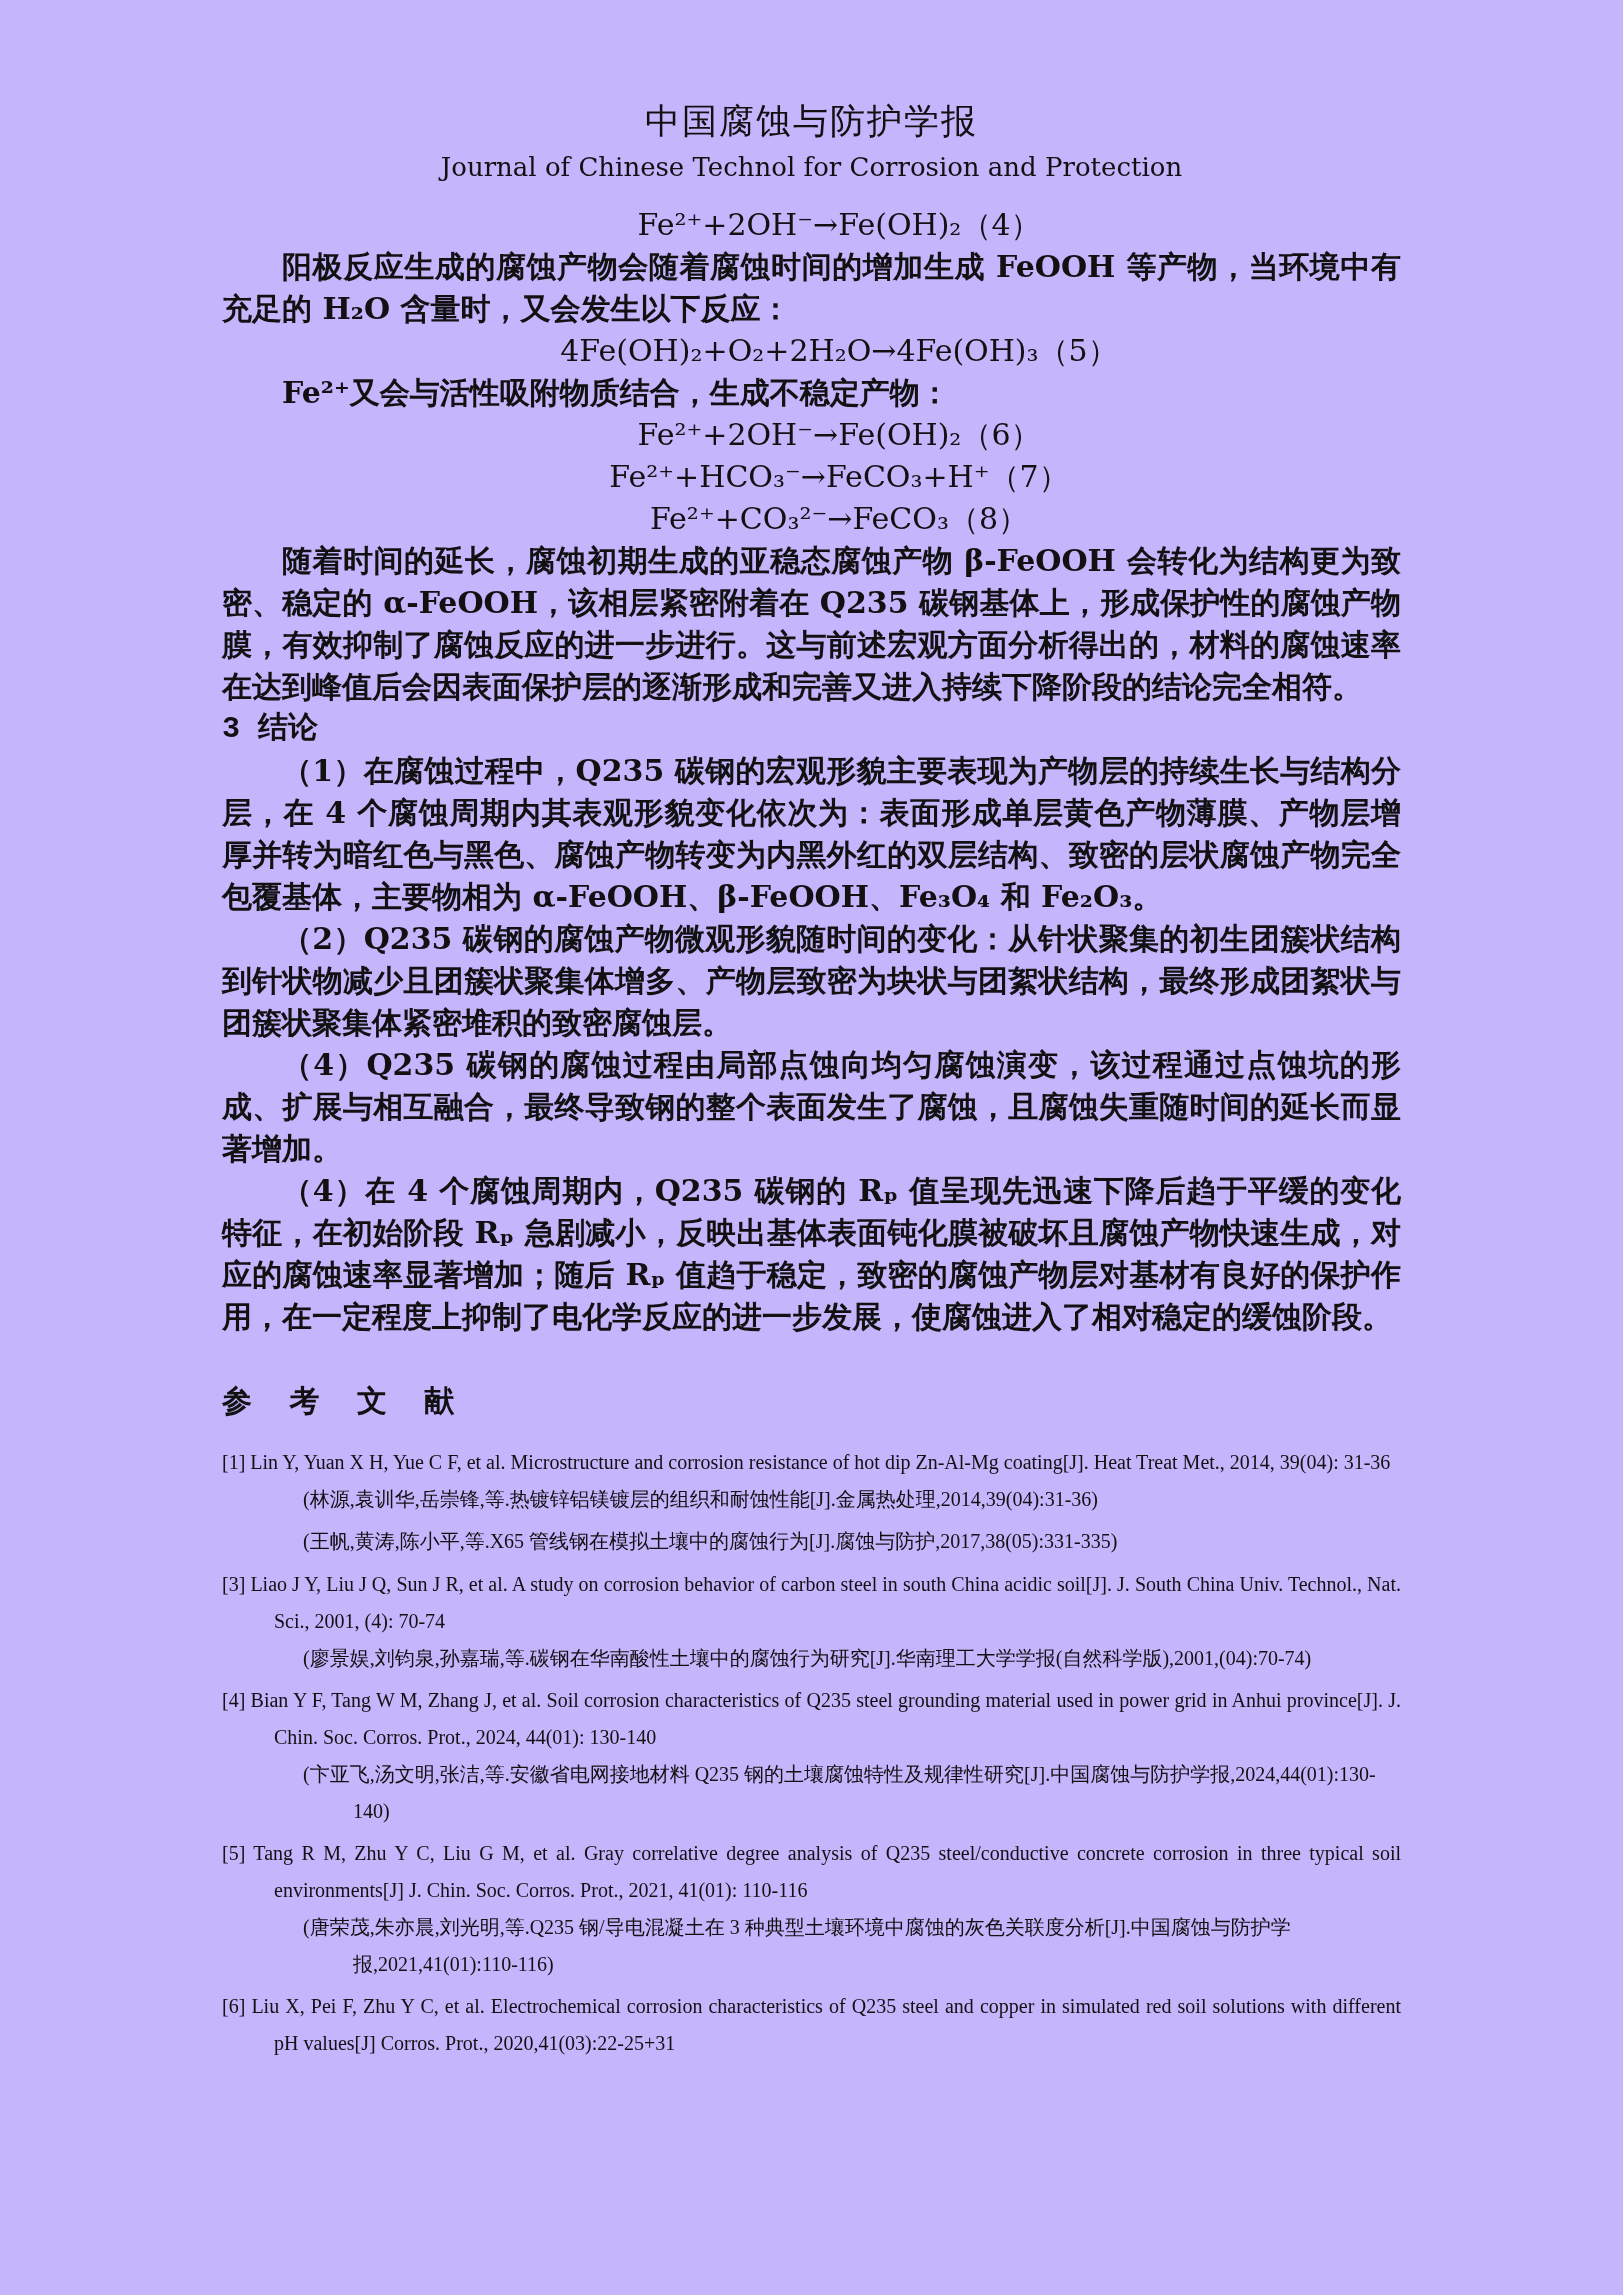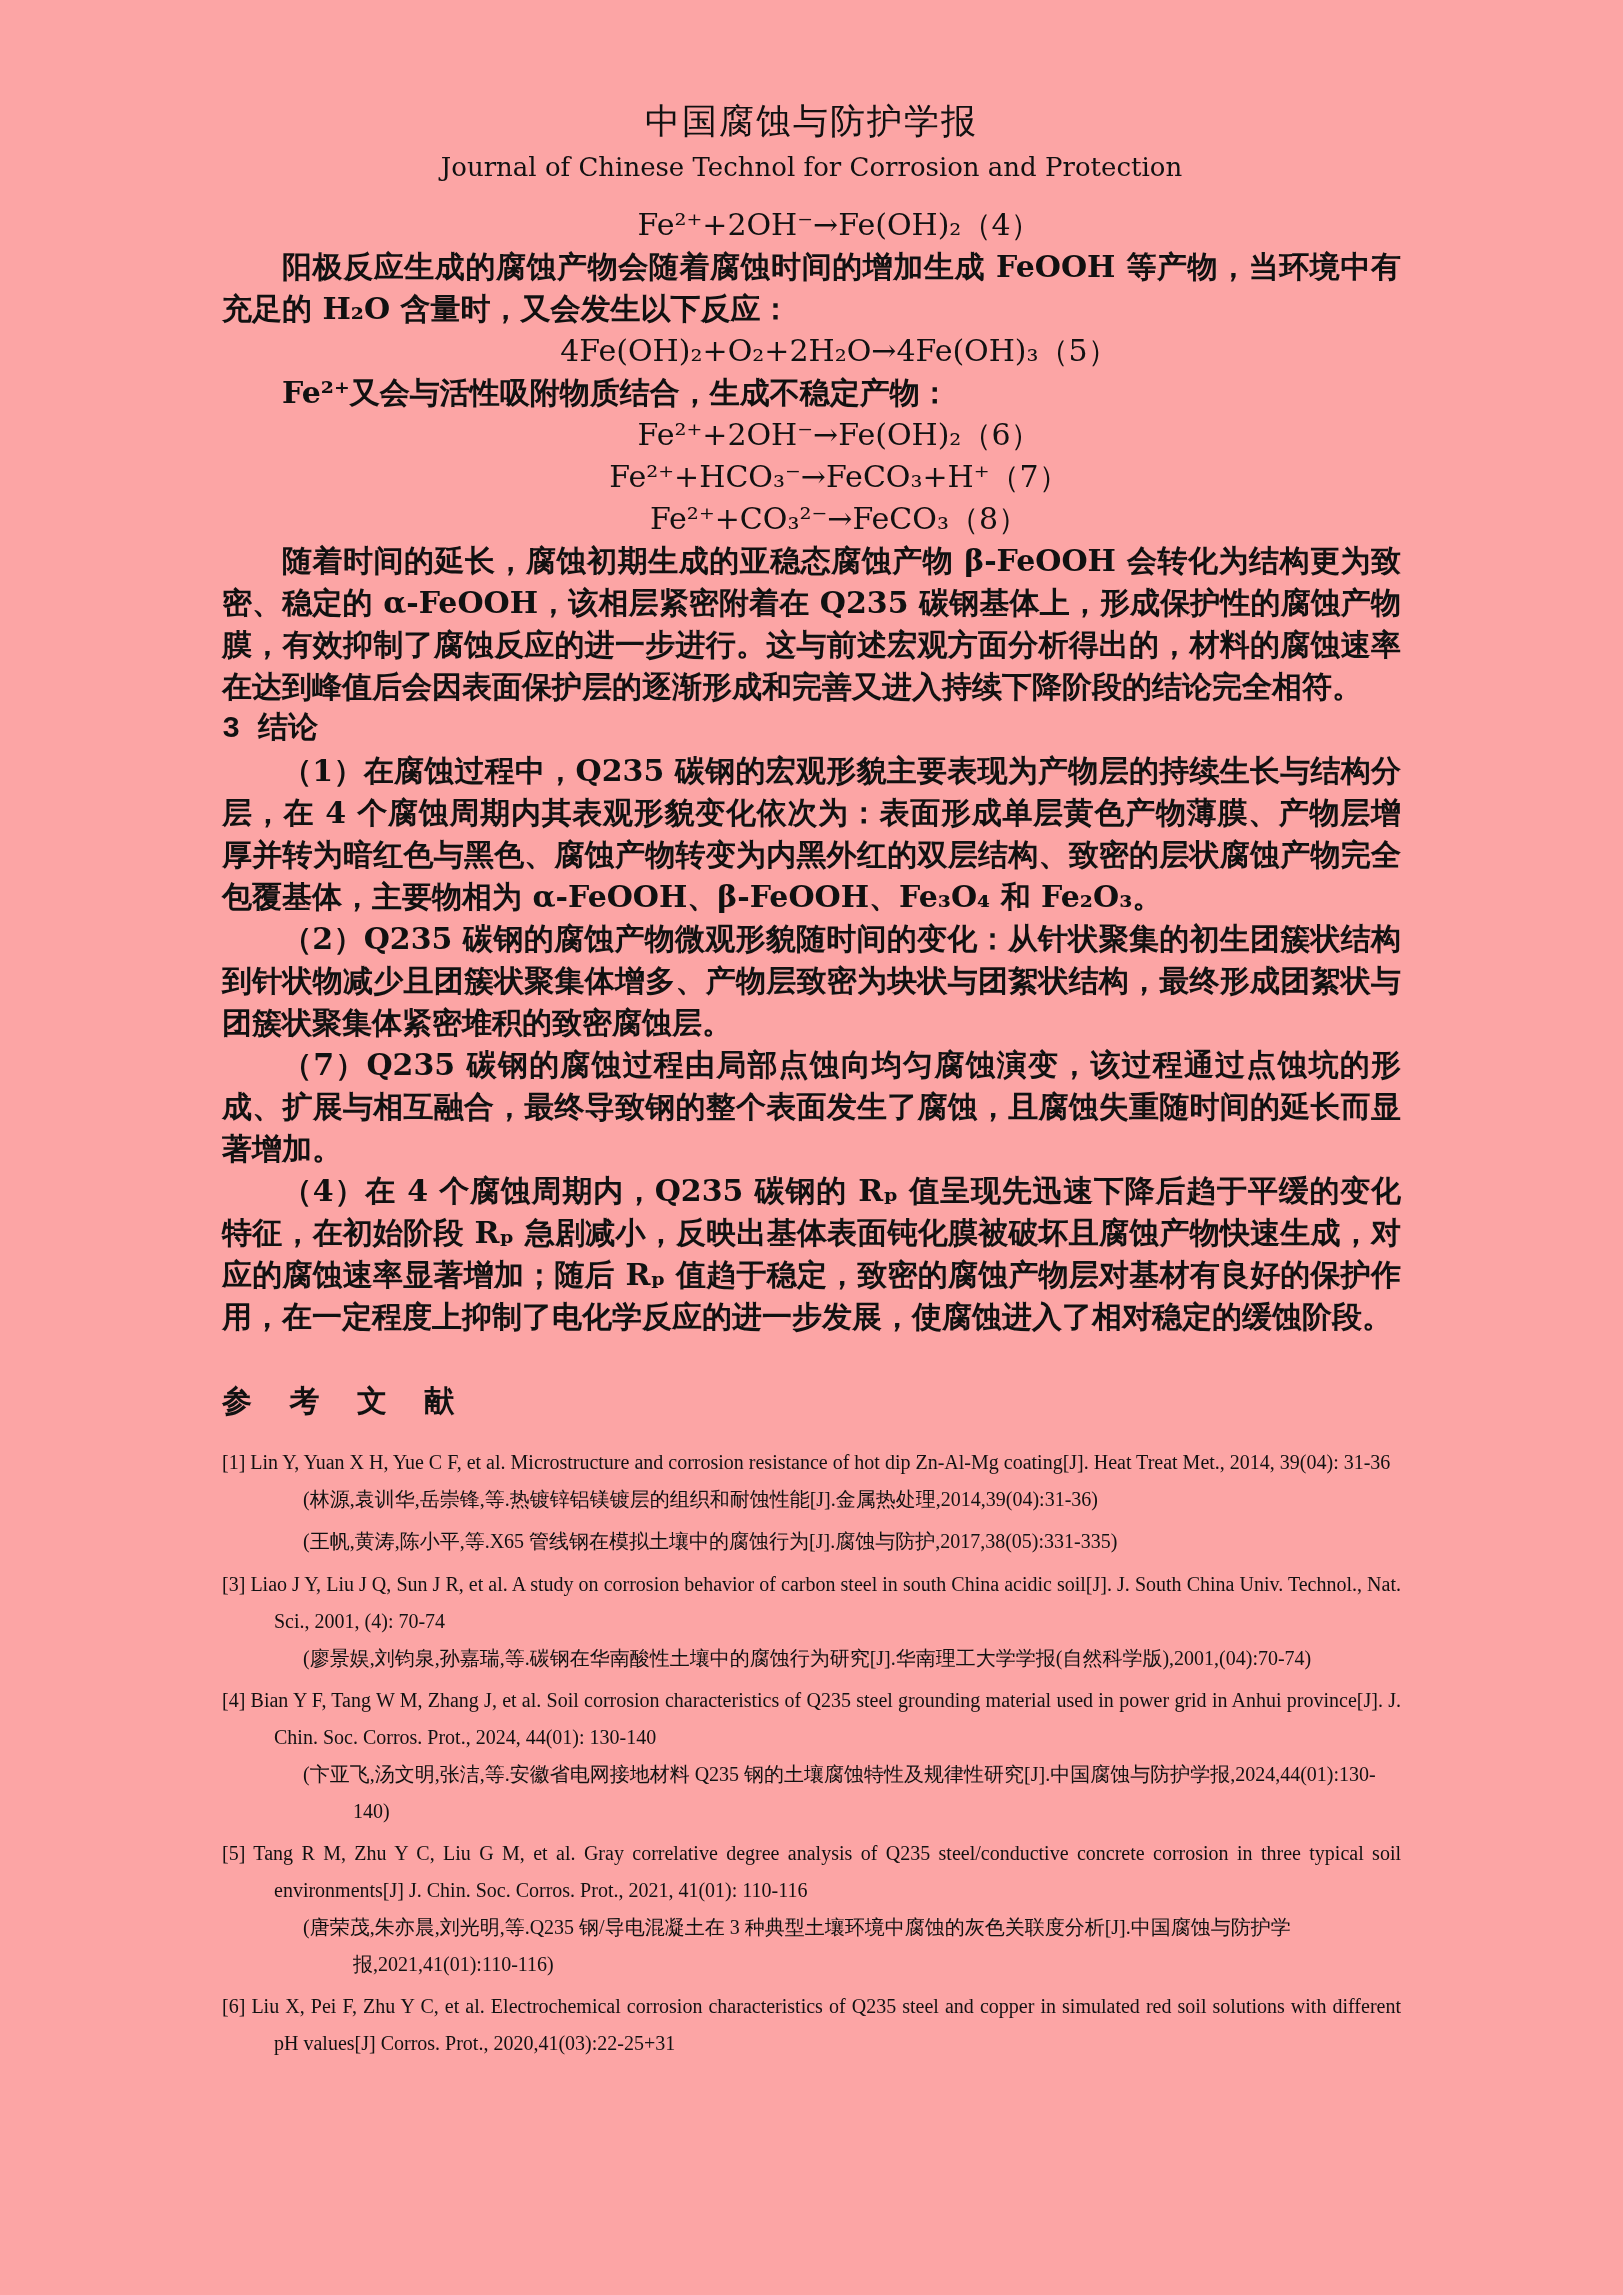--- a/index.html
+++ b/index.html
@@ -5,21 +5,21 @@
   * { margin: 0; padding: 0; box-sizing: border-box; }
   html, body { background: #ffffff; }
   body {
     width: 1623px;
     font-family: "DejaVu Serif", "Liberation Serif", serif;
     color: #111111;
   }
   .page {
     width: 1623px;
     height: 2295px;
-    background: #fca5a5;
+    background: #c4b5fd;
     padding: 98px 222px 105px 222px;
     overflow: hidden;
   }
   .page-header { text-align: center; }
   .title-zh {
     font-size: 35px;
     letter-spacing: 2px;
     line-height: 46px;
   }
   .title-en {
@@ -112,21 +112,21 @@
       <span class="eq-formula">Fe²⁺+CO₃²⁻→FeCO₃</span>
       <span class="eq-number">（8）</span>
     </div>
 
     <p class="para">随着时间的延长，腐蚀初期生成的亚稳态腐蚀产物 β-FeOOH 会转化为结构更为致密、稳定的 α-FeOOH，该相层紧密附着在 Q235 碳钢基体上，形成保护性的腐蚀产物膜，有效抑制了腐蚀反应的进一步进行。这与前述宏观方面分析得出的，材料的腐蚀速率在达到峰值后会因表面保护层的逐渐形成和完善又进入持续下降阶段的结论完全相符。</p>
 
     <h2 class="section-heading" style="font-size:30px; line-height:42px;">3 结论</h2>
 
     <p class="para">（1）在腐蚀过程中，Q235 碳钢的宏观形貌主要表现为产物层的持续生长与结构分层，在 4 个腐蚀周期内其表观形貌变化依次为：表面形成单层黄色产物薄膜、产物层增厚并转为暗红色与黑色、腐蚀产物转变为内黑外红的双层结构、致密的层状腐蚀产物完全包覆基体，主要物相为 α-FeOOH、β-FeOOH、Fe₃O₄ 和 Fe₂O₃。</p>
     <p class="para">（2）Q235 碳钢的腐蚀产物微观形貌随时间的变化：从针状聚集的初生团簇状结构到针状物减少且团簇状聚集体增多、产物层致密为块状与团絮状结构，最终形成团絮状与团簇状聚集体紧密堆积的致密腐蚀层。</p>
-    <p class="para">（7）Q235 碳钢的腐蚀过程由局部点蚀向均匀腐蚀演变，该过程通过点蚀坑的形成、扩展与相互融合，最终导致钢的整个表面发生了腐蚀，且腐蚀失重随时间的延长而显著增加。</p>
+    <p class="para">（4）Q235 碳钢的腐蚀过程由局部点蚀向均匀腐蚀演变，该过程通过点蚀坑的形成、扩展与相互融合，最终导致钢的整个表面发生了腐蚀，且腐蚀失重随时间的延长而显著增加。</p>
     <p class="para">（4）在 4 个腐蚀周期内，Q235 碳钢的 Rₚ 值呈现先迅速下降后趋于平缓的变化特征，在初始阶段 Rₚ 急剧减小，反映出基体表面钝化膜被破坏且腐蚀产物快速生成，对应的腐蚀速率显著增加；随后 Rₚ 值趋于稳定，致密的腐蚀产物层对基材有良好的保护作用，在一定程度上抑制了电化学反应的进一步发展，使腐蚀进入了相对稳定的缓蚀阶段。</p>
 
     <section class="refs">
       <h2 class="refs-heading">参 考 文 献</h2>
 
       <div class="ref">
         <p class="ref-en">[1] Lin Y, Yuan X H, Yue C F, et al. Microstructure and corrosion resistance of hot dip Zn-Al-Mg coating[J]. Heat Treat Met., 2014, 39(04): 31-36</p>
         <p class="ref-zh">(林源,袁训华,岳崇锋,等.热镀锌铝镁镀层的组织和耐蚀性能[J].金属热处理,2014,39(04):31-36)</p>
       </div>
 

